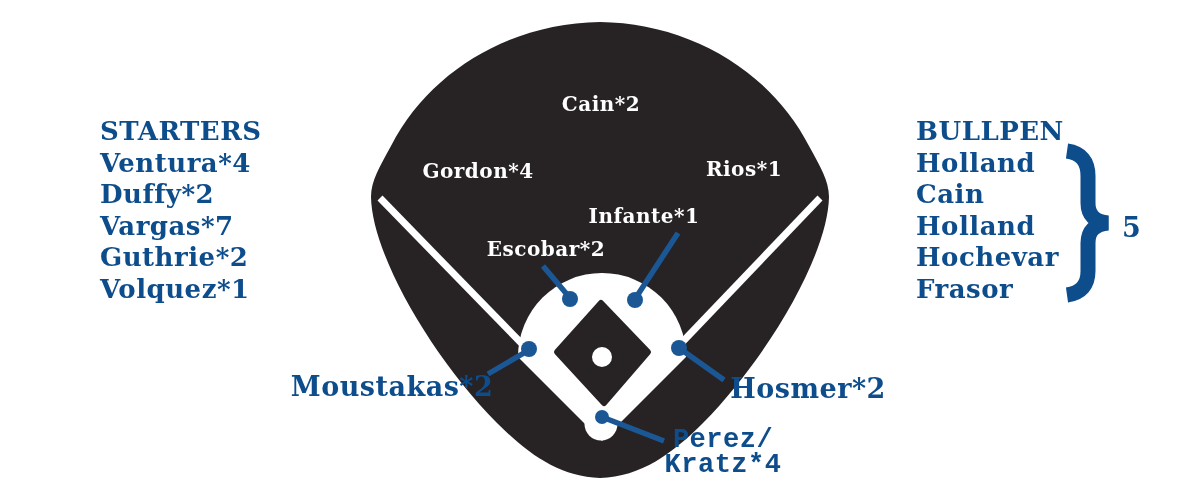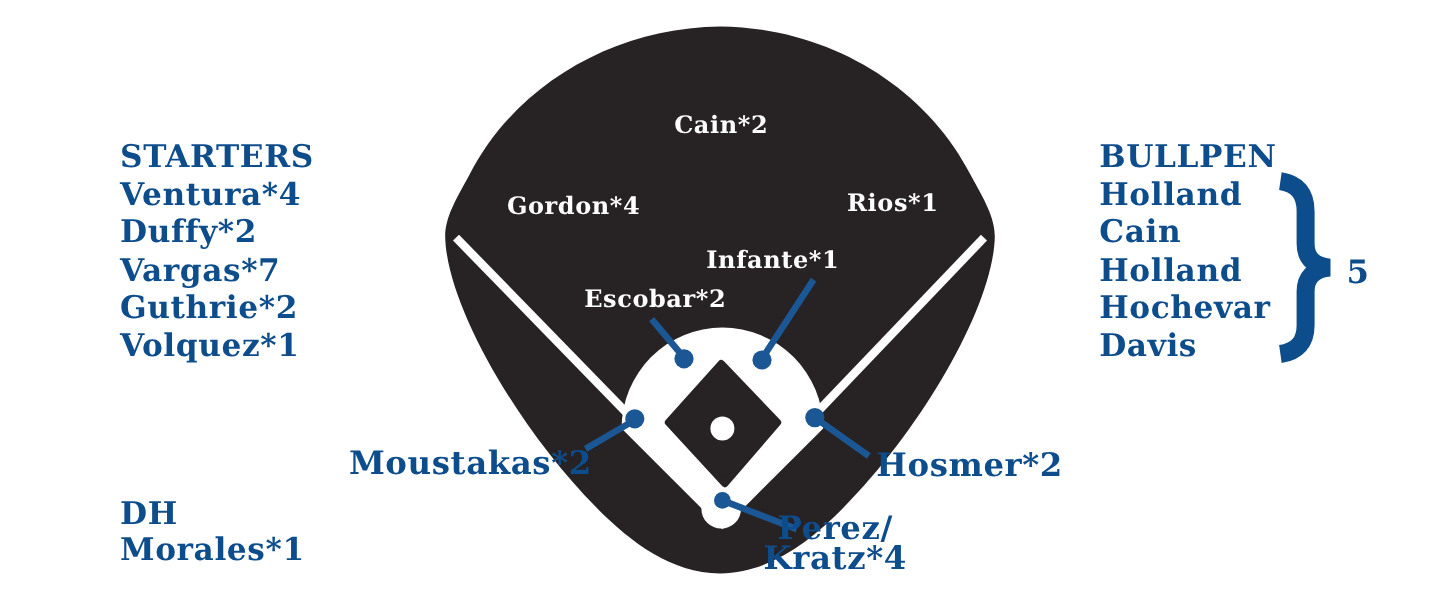--- a/index.html
+++ b/index.html
@@ -75,41 +75,37 @@
 
   <div class="lbl side list" style="left:100px;top:116px;">
     <div>STARTERS</div>
     <div>Ventura*4</div>
     <div>Duffy*2</div>
     <div>Vargas*7</div>
     <div>Guthrie*2</div>
     <div>Volquez*1</div>
   </div>
 
-  <div class="lbl side list" style="left:100px;top:414px;line-height:30px;">
-    <div>DH</div>
-    <div>Morales*1</div>
-  </div>
 
   <div class="lbl side list" style="left:900px;top:116px;margin-left:16px;">
     <div>BULLPEN</div>
     <div>Holland</div>
     <div>Cain</div>
     <div>Holland</div>
     <div>Hochevar</div>
-    <div>Davis</div>
+    <div>Frasor</div>
   </div>
 
   <div class="lbl count5" style="left:1122px;top:212px;">5</div>
 
   <div class="lbl fieldwhite" style="left:601px;top:92px;">Cain*2</div>
   <div class="lbl fieldwhite" style="left:478px;top:159px;text-align:center;">Gordon*4</div>
   <div class="lbl fieldwhite" style="left:744px;top:157px;">Rios*1</div>
   <div class="lbl fieldwhite" style="left:644px;top:204px;">Infante*1</div>
   <div class="lbl fieldwhite" style="left:546px;top:237px;">Escobar*2</div>
   <div class="lbl fieldblue" style="left:392px;top:371px;">Moustakas*2</div>
   <div class="lbl fieldblue" style="left:808px;top:373px;">Hosmer*2</div>
-  <div class="lbl catcher" style="left:696px;top:428px;">
+  <div class="lbl catcher" style="left:723px;top:428px;font-family:Liberation Mono, monospace;">
     <div>Perez/</div>
     <div>Kratz*4</div>
   </div>
 
 </div>
 
 </body></html>

